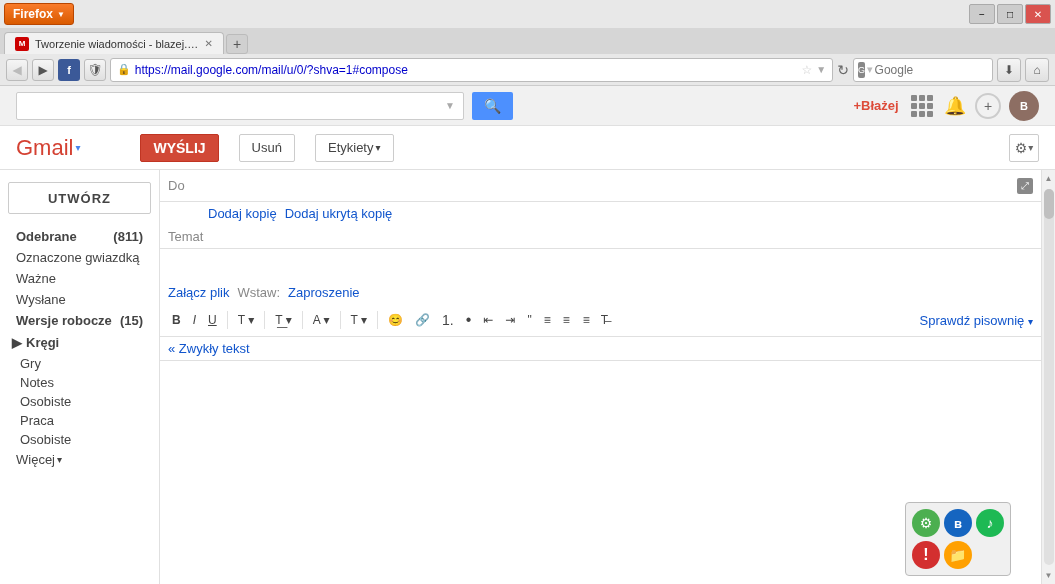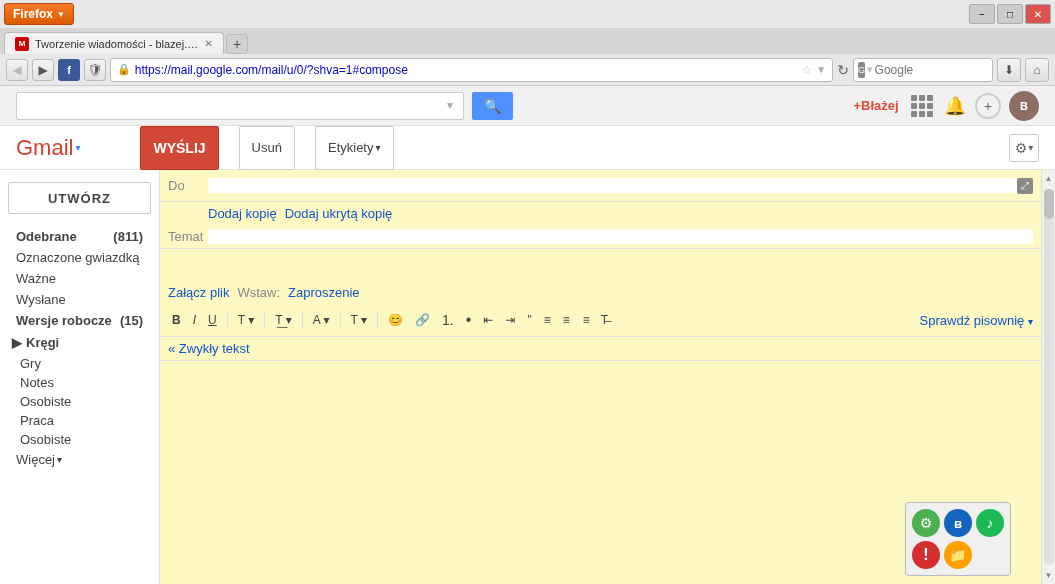--- a/index.html
+++ b/index.html
@@ -45,40 +45,40 @@
     .g-avatar { width: 30px; height: 30px; border-radius: 15px; background: #888; overflow: hidden; cursor: pointer; }
 
     
     .gmail-area { display: flex; flex: 1; overflow: hidden; }
 
     
     .gmail-header { background: white; border-bottom: 1px solid #e0e0e0; height: 44px; display: flex; align-items: center; padding: 0 16px; gap: 20px; }
     .gmail-logo { color: #d44132; font-size: 22px; font-weight: 300; cursor: pointer; display: flex; align-items: center; }
     .gmail-logo span { color: #4885ed; }
     .gmail-caret { font-size: 10px; color: #888; margin-left: 2px; }
-    .header-btn { height: 44px; padding: 0 12px; border: 1px solid #ccc; border-radius: 2px; background: white; cursor: pointer; font-size: 13px; color: #444; display: flex; align-items: center; }
+    .header-btn { height: 28px; padding: 0 12px; border: 1px solid #ccc; border-radius: 2px; background: white; cursor: pointer; font-size: 13px; color: #444; display: flex; align-items: center; }
     .header-btn.red { background: #d14836; color: white; border-color: #c03523; font-size: 14px; font-weight: bold; }
     .header-spacer { flex: 1; }
     .gear-btn { width: 30px; height: 28px; border: 1px solid #ccc; border-radius: 2px; background: white; cursor: pointer; display: flex; align-items: center; justify-content: center; font-size: 14px; color: #666; }
 
     
     .gmail-body { display: flex; flex: 1; overflow: hidden; }
 
     
     .sidebar { width: 160px; padding: 8px 0; background: white; border-right: 1px solid #e0e0e0; overflow-y: auto; flex-shrink: 0; }
     .compose-btn { margin: 4px 8px 12px; width: calc(100% - 16px); height: 32px; background: white; border: 1px solid #ccc; border-radius: 2px; cursor: pointer; font-size: 13px; font-weight: bold; color: #444; letter-spacing: 1px; display: flex; align-items: center; justify-content: center; }
     .sidebar-item { padding: 3px 8px 3px 16px; cursor: pointer; font-size: 13px; color: #444; display: flex; justify-content: space-between; align-items: center; border-radius: 0 16px 16px 0; margin-right: 8px; }
     .sidebar-item.bold { font-weight: bold; }
     .sidebar-item .count { color: #444; font-weight: bold; }
     .sidebar-category { padding: 4px 8px 4px 12px; cursor: pointer; font-size: 13px; color: #444; font-weight: bold; display: flex; align-items: center; gap: 4px; }
     .sidebar-sub { padding: 2px 8px 2px 20px; cursor: pointer; font-size: 13px; color: #444; }
     .more-link { padding: 3px 8px 3px 16px; color: #444; font-size: 13px; cursor: pointer; display: flex; align-items: center; gap: 2px; }
 
     
-    .compose-area { flex: 1; overflow: hidden; display: flex; flex-direction: column; background: #fef9c3; position: relative; }
+    .compose-area { flex: 1; overflow: hidden; display: flex; flex-direction: column; background: #ffffff; position: relative; }
     .compose-field { display: flex; align-items: center; border-bottom: 1px solid #e0e0e0; padding: 4px 8px; min-height: 32px; }
     .compose-label { color: #888; font-size: 13px; width: 40px; flex-shrink: 0; }
     .compose-input { flex: 1; border: none; outline: none; font-size: 13px; }
     .compose-add-links { padding: 4px 8px 4px 48px; display: flex; gap: 8px; }
     .compose-link { color: #15c; font-size: 13px; cursor: pointer; text-decoration: none; }
     .subject-row { display: flex; align-items: center; border-bottom: 1px solid #e0e0e0; padding: 4px 8px; }
     .toolbar-row { display: flex; align-items: center; border-bottom: 1px solid #e0e0e0; padding: 4px 8px; gap: 4px; flex-wrap: wrap; }
     .fmt-btn { background: none; border: none; cursor: pointer; font-size: 12px; color: #444; padding: 2px 4px; border-radius: 2px; height: 24px; display: flex; align-items: center; }
     .fmt-separator { width: 1px; height: 18px; background: #e0e0e0; margin: 0 2px; }
     .spell-check-btn { margin-left: auto; color: #15c; font-size: 13px; cursor: pointer; white-space: nowrap; }

